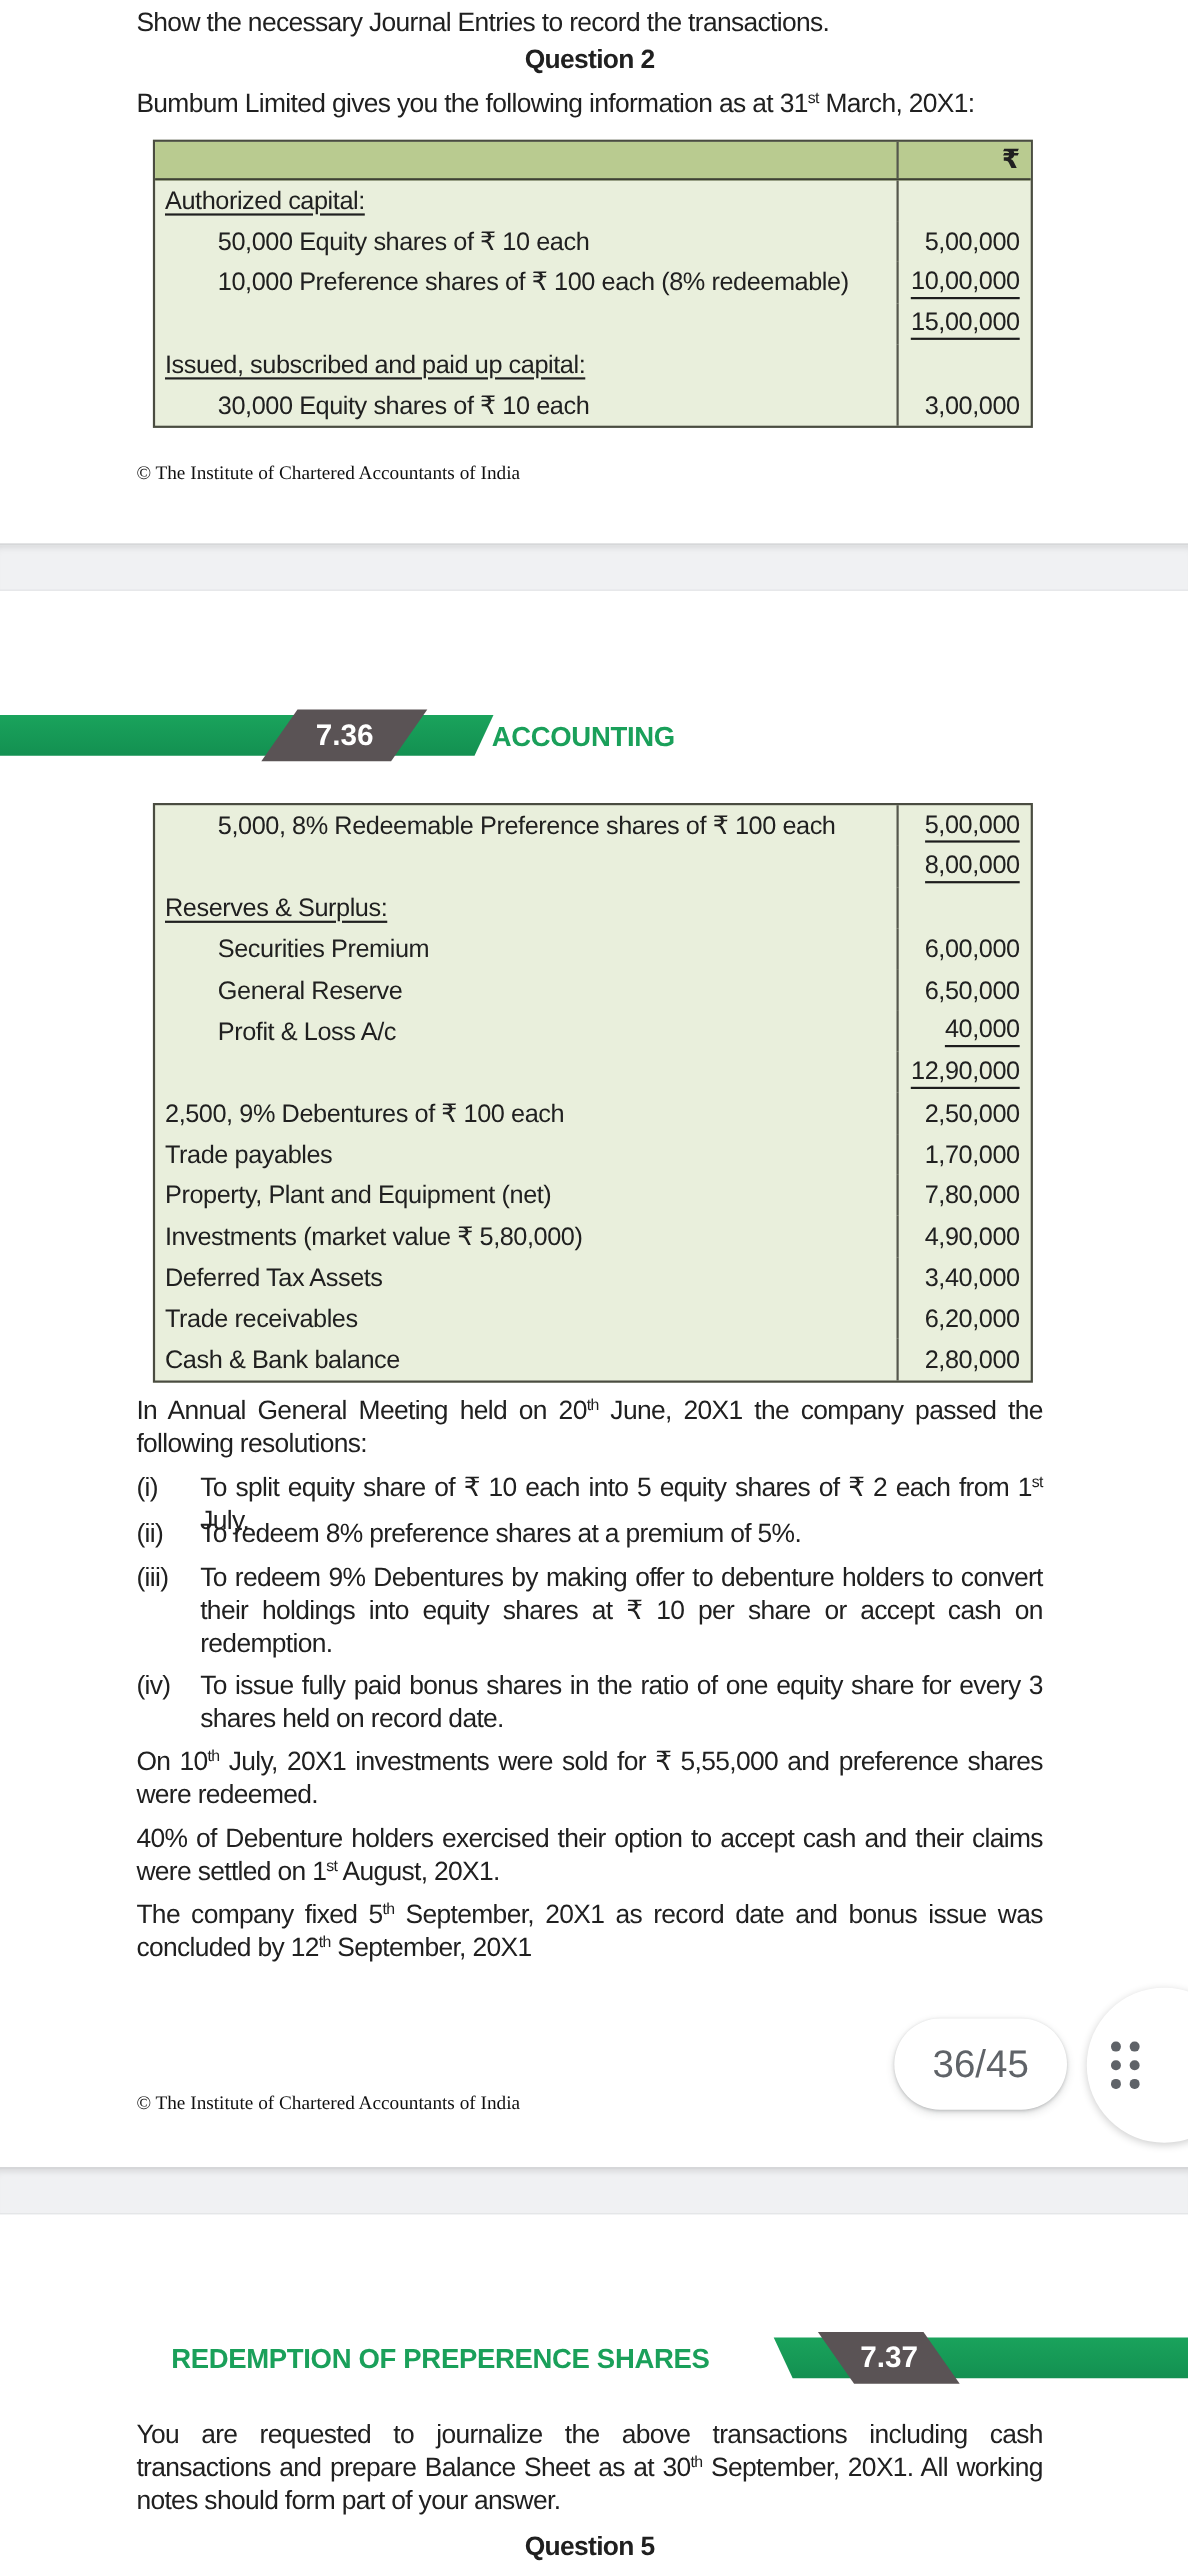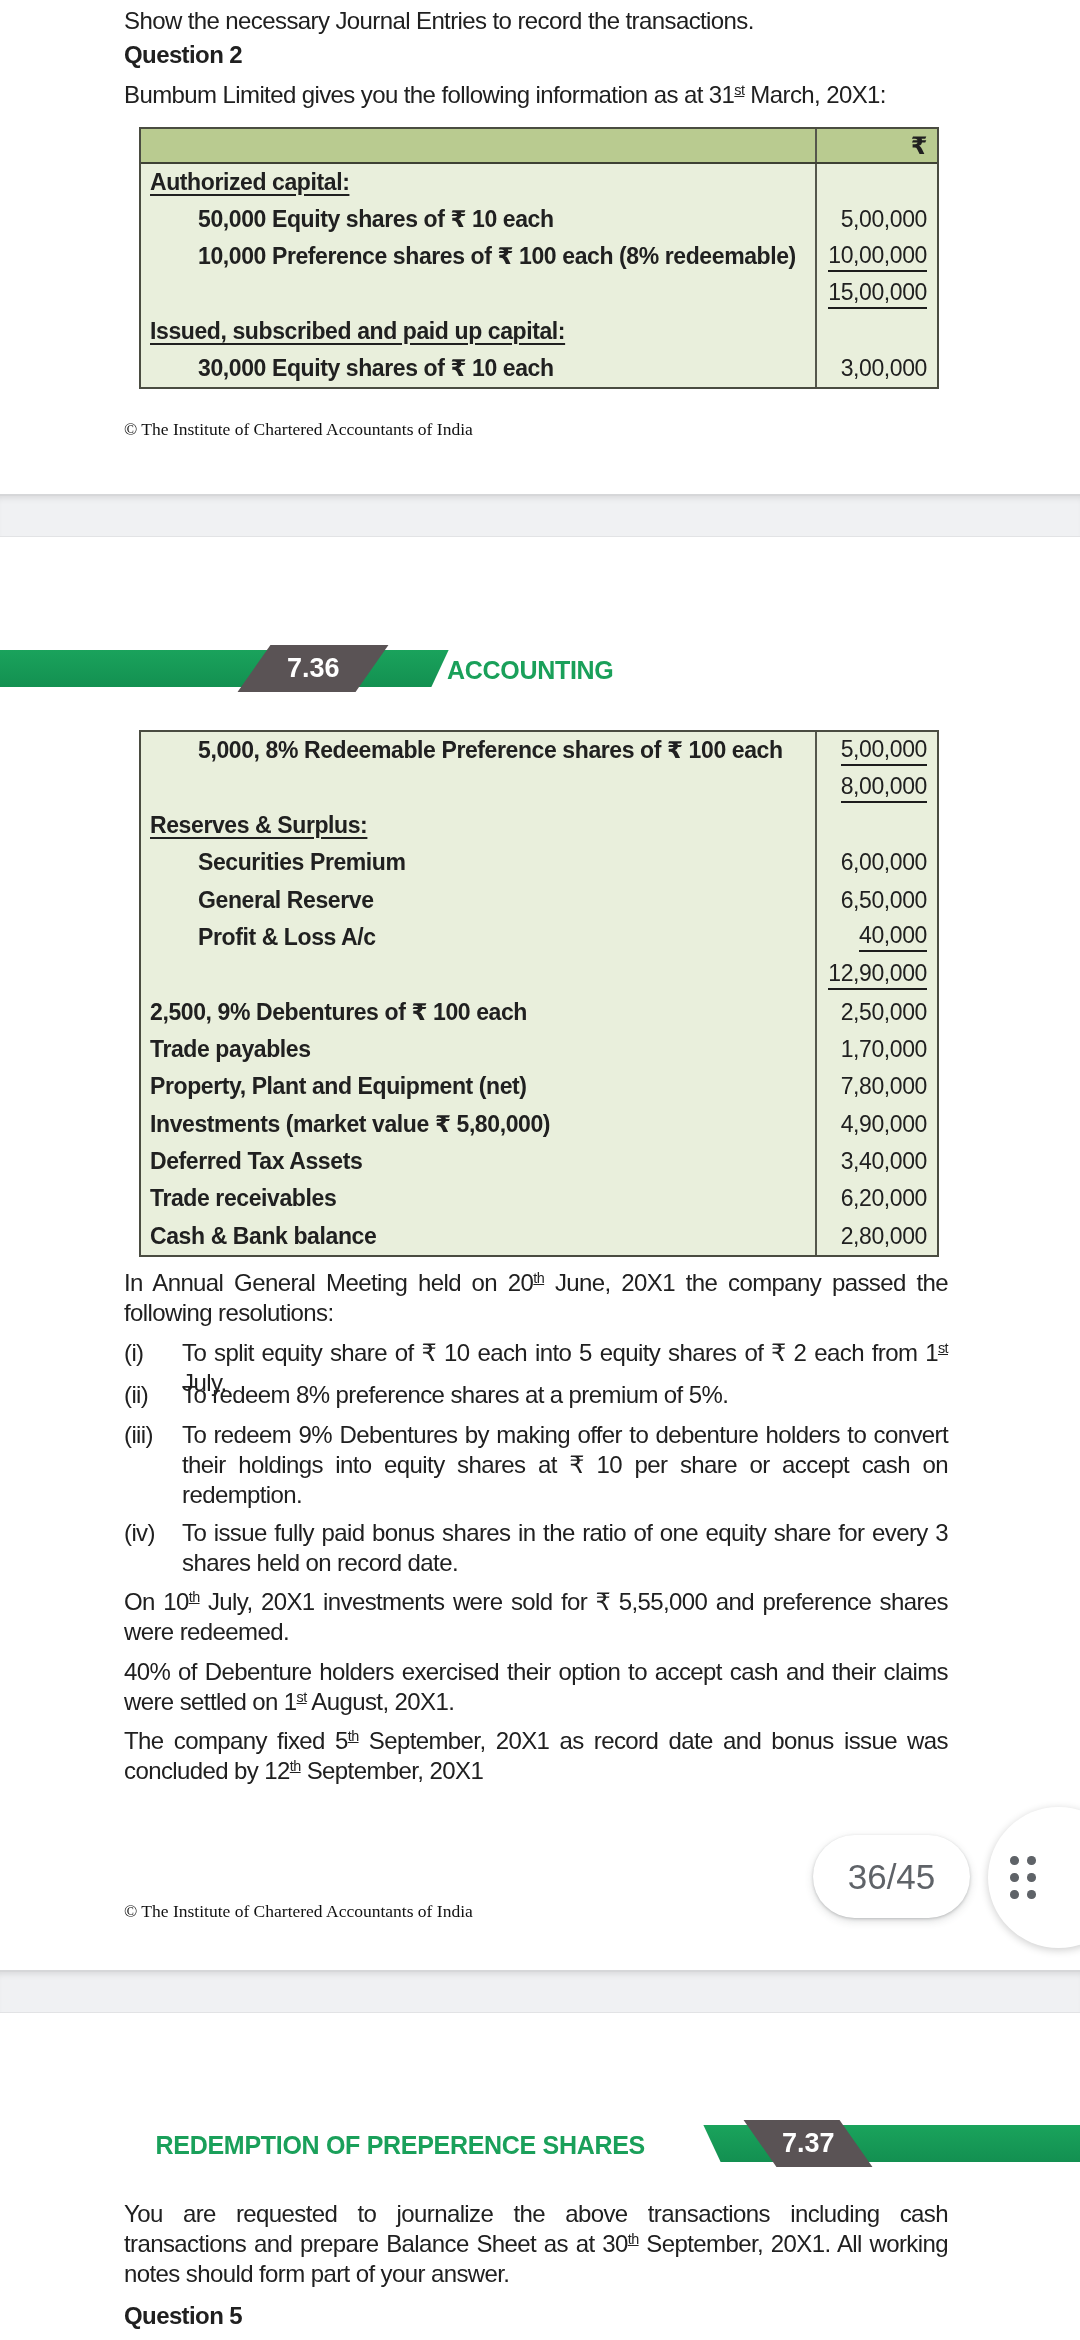--- a/index.html
+++ b/index.html
@@ -2,27 +2,27 @@
 <html><head>
 <meta charset="utf-8">
 <style>
   html,body{margin:0;padding:0;background:#fff;}
   .screen{position:relative;width:1080px;height:2340px;background:#ffffff;overflow:hidden;
           font-family:"Liberation Sans","DejaVu Sans",sans-serif;color:#202020;}
   
   .para{position:absolute;left:124px;width:824px;font-size:24px;line-height:30px;
         letter-spacing:-0.6px;text-align:justify;color:#202020;}
   .single{text-align:left;}
-  .bold{font-weight:bold;}
-  sup{font-size:60%;line-height:0;position:relative;top:-0.55em;vertical-align:baseline;text-decoration:underline;}
+  .bold{font-weight:bold;text-align:center;}
+  sup{font-size:60%;line-height:0;position:relative;top:-0.55em;vertical-align:baseline;}
   
   .tbl{position:absolute;left:139px;width:800px;border:2px solid #4a4c41;background:#e9efdc;
        font-size:23px;letter-spacing:-0.4px;box-sizing:border-box;}
   .tr{display:grid;grid-template-columns:1fr 122px;}
-  .tl{display:flex;align-items:center;padding-left:9px;font-weight:bold;}
+  .tl{display:flex;align-items:center;padding-left:9px;}
   .ta{display:flex;align-items:center;justify-content:flex-end;border-left:2px solid #55574c;
       padding-right:10px;text-align:right;}
   .th{background:#b9cb90;border-bottom:2px solid #3e4134;height:33px;}
   .th .ta{font-weight:bold;font-size:24px;}
   .t1 .tr.row{height:37.2px;}
   .t2 .tr.row{height:37.35px;}
   .ind{padding-left:57px;}
   .lu{text-decoration:underline;text-underline-offset:4px;text-decoration-thickness:1.5px;}
   .amt-u{border-bottom:2px solid #1d1d1d;padding-bottom:1px;}
   

